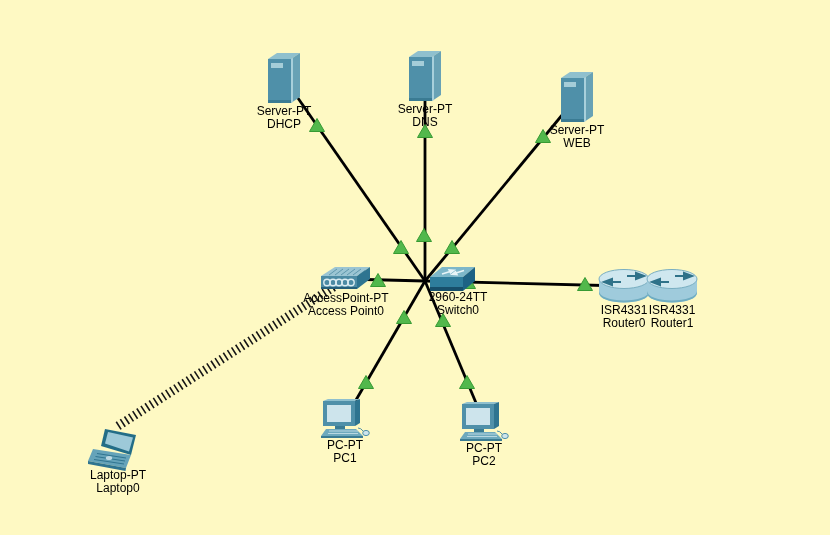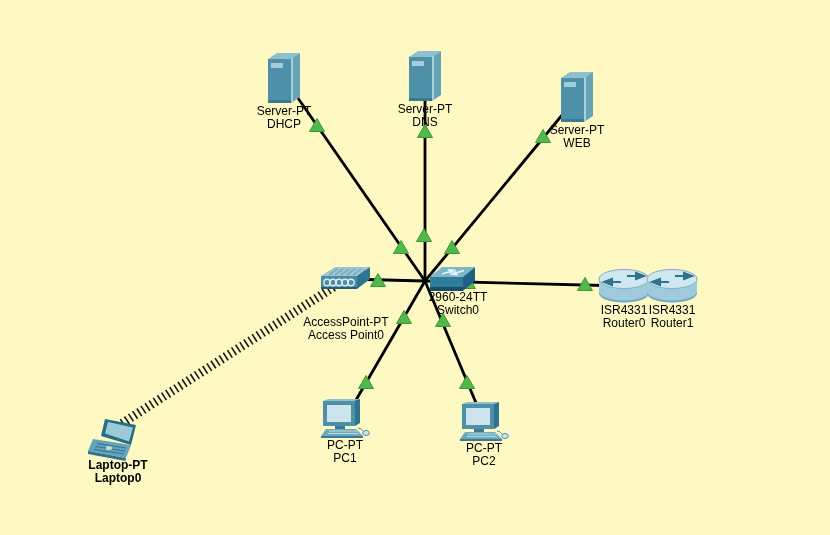--- a/index.html
+++ b/index.html
@@ -7,21 +7,21 @@
           font-family:"Liberation Sans",sans-serif;}
   #link-layer{position:absolute;left:0;top:0;z-index:1;}
   #link-layer line.ethernet{stroke:#000;stroke-width:2.8;stroke-linecap:butt;}
   #link-layer line.wireless{stroke:#161616;stroke-width:9;stroke-dasharray:1.6 3.3;stroke-linecap:butt;}
   #link-layer polygon.status-triangle{fill:#52b84c;stroke:#379a33;stroke-width:1;}
   .device{position:absolute;z-index:2;}
   .device svg{display:block;}
   .label{position:absolute;top:100%;left:50%;transform:translateX(-50%);
          text-align:center;font-size:12px;line-height:13px;color:#000;white-space:nowrap;}
   .device.switch .label{top:calc(100% - 6px);left:calc(50% + 5px);}
-  .device.access-point .label{top:calc(100% - 1px);margin-top:24px;}
+  .device.access-point .label{top:calc(100% - 1px);}
   .device.laptop .label{top:calc(100% - 3px);}
   .device.server .label{top:calc(100% + 1px);}
 </style>
 </head>
 <body>
 
 <div class="canvas">
 
   <svg id="link-layer" width="830" height="535" viewBox="0 0 830 535">
       <line x1="284" y1="78" x2="425" y2="281" class="ethernet"></line>
@@ -199,21 +199,21 @@
       <polygon points="1,37 43,37 43,39 1,39" fill="#3a7b93"></polygon>
       <ellipse cx="46" cy="34" rx="3.3" ry="2.6" fill="#cde4ec" stroke="#4f90a9" stroke-width="1"></ellipse>
       <path d="M43,32 q-2,-3 -5,-3" stroke="#4f90a9" stroke-width="1" fill="none"></path>
     </svg>
     <div class="label">
       <div>PC-PT</div>
       <div>PC2</div>
     </div>
   </div>
 
-  <div class="device laptop" style="left: 88px; top: 418px; font-weight: bold;">
+  <div class="device laptop" style="left: 88px; top: 428px;">
     <svg class="icon" width="60" height="44" viewBox="0 0 60 44">
       <polygon points="17,1 48,7 43,27 13,18" fill="#236d87"></polygon>
       <polygon points="20,4 45,9.5 41,23.5 17,15.5" fill="#9dc9d8"></polygon>
       <polygon points="5,21 43,27 38,40 0,33" fill="#65a3b9"></polygon>
       <path d="M9,25.5 l29,4.5 M7.5,28.5 l29.5,4.5 M6,31.5 l30,4.5" stroke="#2f7490" stroke-width="1" fill="none"></path>
       <ellipse cx="21" cy="30" rx="3.2" ry="2.1" fill="#bcd9e3"></ellipse>
       <polygon points="0,33 38,40 37.5,43 0,36" fill="#2e7490"></polygon>
     </svg>
     <div class="label">
       <div>Laptop-PT</div>

